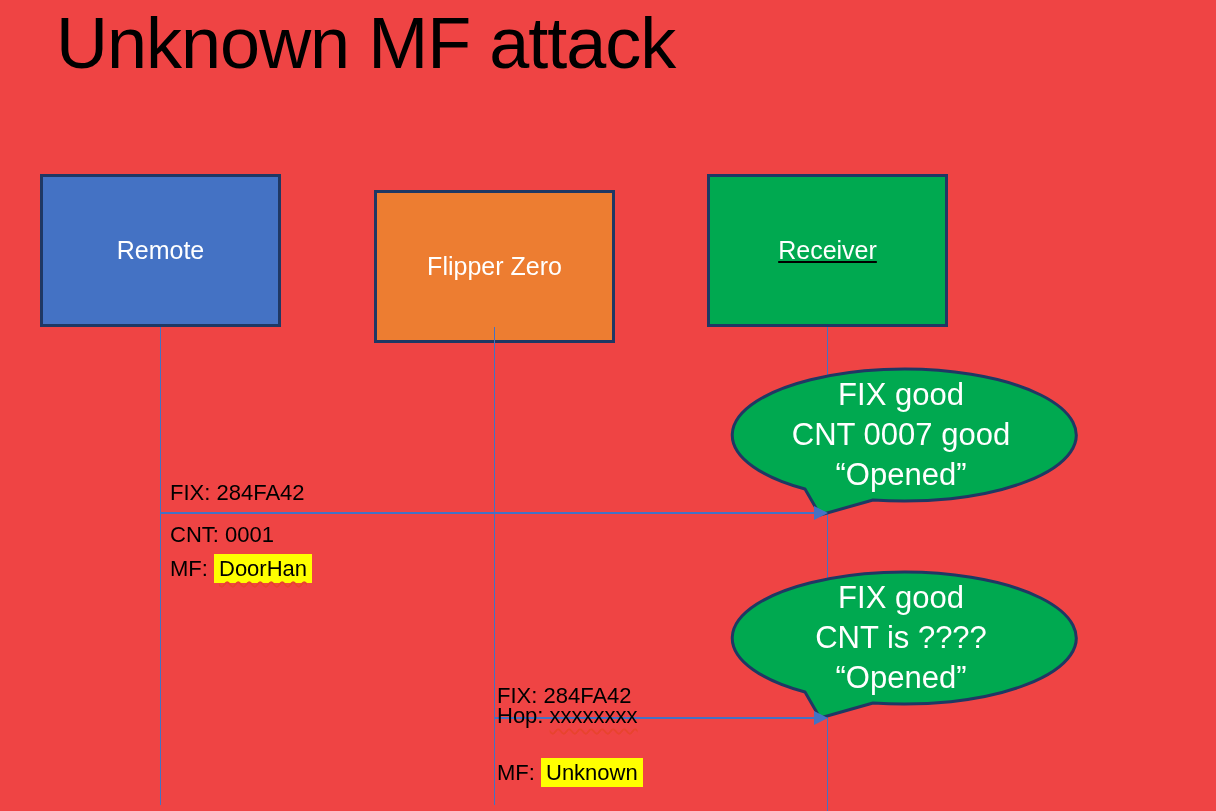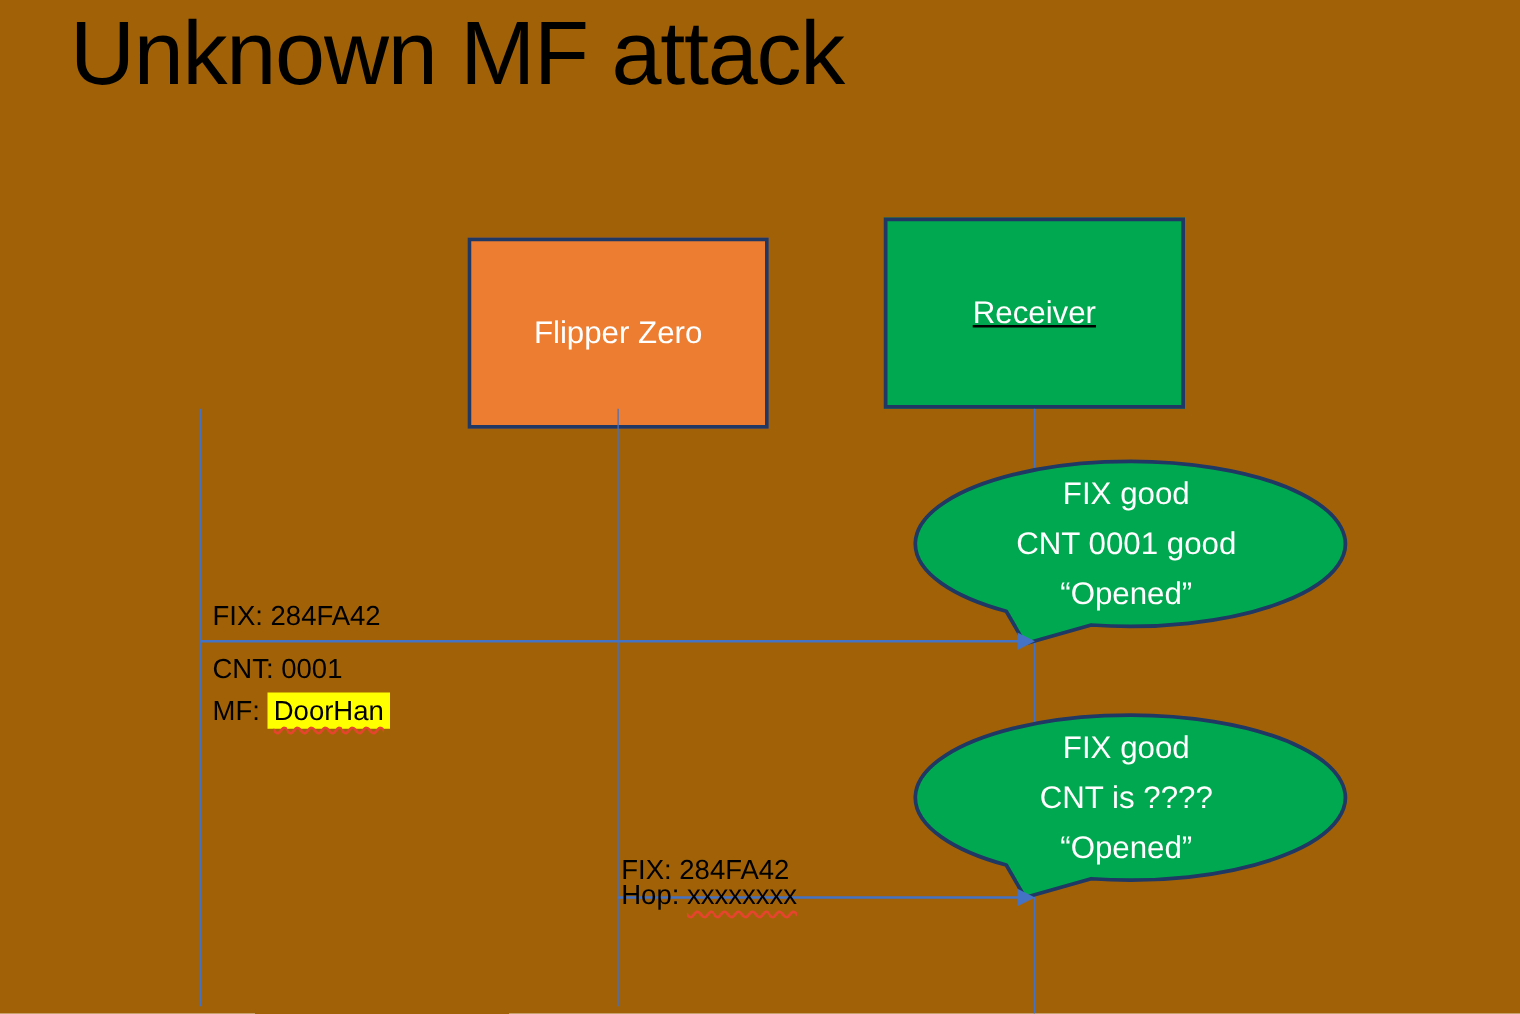--- a/index.html
+++ b/index.html
@@ -1,19 +1,19 @@
 <!DOCTYPE html>
 <html><head>
 <meta charset="utf-8">
 <style>
   html,body{margin:0;padding:0;background:#ffffff;}
   .slide{
     position:relative;
     width:1216px;height:811px;
-    background:#a16207;
+    background:#ef4444;
     overflow:hidden;
     font-family:"Liberation Sans","DejaVu Sans",sans-serif;
   }
   .title{
     position:absolute;left:56px;top:4px;
     margin:0;
     font-size:72px;line-height:1.1;
     font-weight:300;
     letter-spacing:-1px;
     color:#000000;
@@ -71,48 +71,51 @@
     text-align:right;
   }
   
   .callout{position:absolute;left:723px;width:356px;height:160px;}
   #callout1{top:362px;}
   #callout2{top:565px;}
   .callout svg{position:absolute;left:0;top:0;display:block;}
   .callout-text{
     position:absolute;left:0;top:13px;width:356px;
     text-align:center;color:#ffffff;
-    font-size:25px;line-height:40px;font-weight:400;
+    font-size:31px;line-height:40px;font-weight:400;
   }
 </style>
 </head>
 <body>
 
 <div class="slide">
 
   <h1 class="title">Unknown MF attack</h1>
 
+  <div class="actor" id="actor-remote" style="background-color: rgb(68, 114, 196);">
+    <span>Remote</span>
+  </div>
   <div class="actor" id="actor-flipper" style="background-color: rgb(237, 125, 49); margin-top: 16px;">
     <span>Flipper Zero</span>
   </div>
   <div class="actor" id="actor-receiver" style="background-color: rgb(0, 169, 80);">
     <span>Receiver</span>
   </div>
 
   <div class="lifeline" id="ll-remote" style="background-color: rgb(68, 114, 196);"></div>
   <div class="lifeline" id="ll-flipper" style="background-color: rgb(68, 114, 196);"></div>
   <div class="lifeline" id="ll-receiver" style="background-color: rgb(68, 114, 196);"></div>
 
   <div class="callout" id="callout1">
     <svg width="356" height="160" viewBox="0 0 356 160">
       <path d="M 82 127 L 97 153 L 150 138 A 172 66 0 1 0 82 127 Z" fill="#00A950" stroke="#1F3864" stroke-width="3" stroke-linejoin="round"></path>
     </svg>
     <div class="callout-text">
       <div>FIX good</div>
-      <div>CNT 0001 good</div>
+      <div>CNT 0007 good</div>
       <div>“Opened”</div>
     </div>
   </div>
 
   <div class="callout" id="callout2">
     <svg width="356" height="160" viewBox="0 0 356 160">
       <path d="M 82 127 L 97 153 L 150 138 A 172 66 0 1 0 82 127 Z" fill="#00A950" stroke="#1F3864" stroke-width="3" stroke-linejoin="round"></path>
     </svg>
     <div class="callout-text">
       <div>FIX good</div>
@@ -124,14 +127,15 @@
   <div class="msg-line" id="arrow1" style="background-color: rgb(68, 114, 196);"></div>
   <div class="arrowhead" id="ah1"></div>
   <div class="msg-label" id="m1l1">FIX: 284FA42</div>
   <div class="msg-label" id="m1l2">CNT: 0001</div>
   <div class="msg-label" id="m1l3"><span>MF: </span><span class="hl squiggle">DoorHan</span></div>
 
   <div class="msg-line" id="arrow2" style="background-color: rgb(68, 114, 196);"></div>
   <div class="arrowhead" id="ah2"></div>
   <div class="msg-label" id="m2l1">FIX: 284FA42</div>
   <div class="msg-label" id="m2l2"><span>Hop: </span><span class="squiggle">xxxxxxxx</span></div>
+  <div class="msg-label" id="m2l3"><span>MF: </span><span class="hl">Unknown</span></div>
 
 </div>
 
 </body></html>

